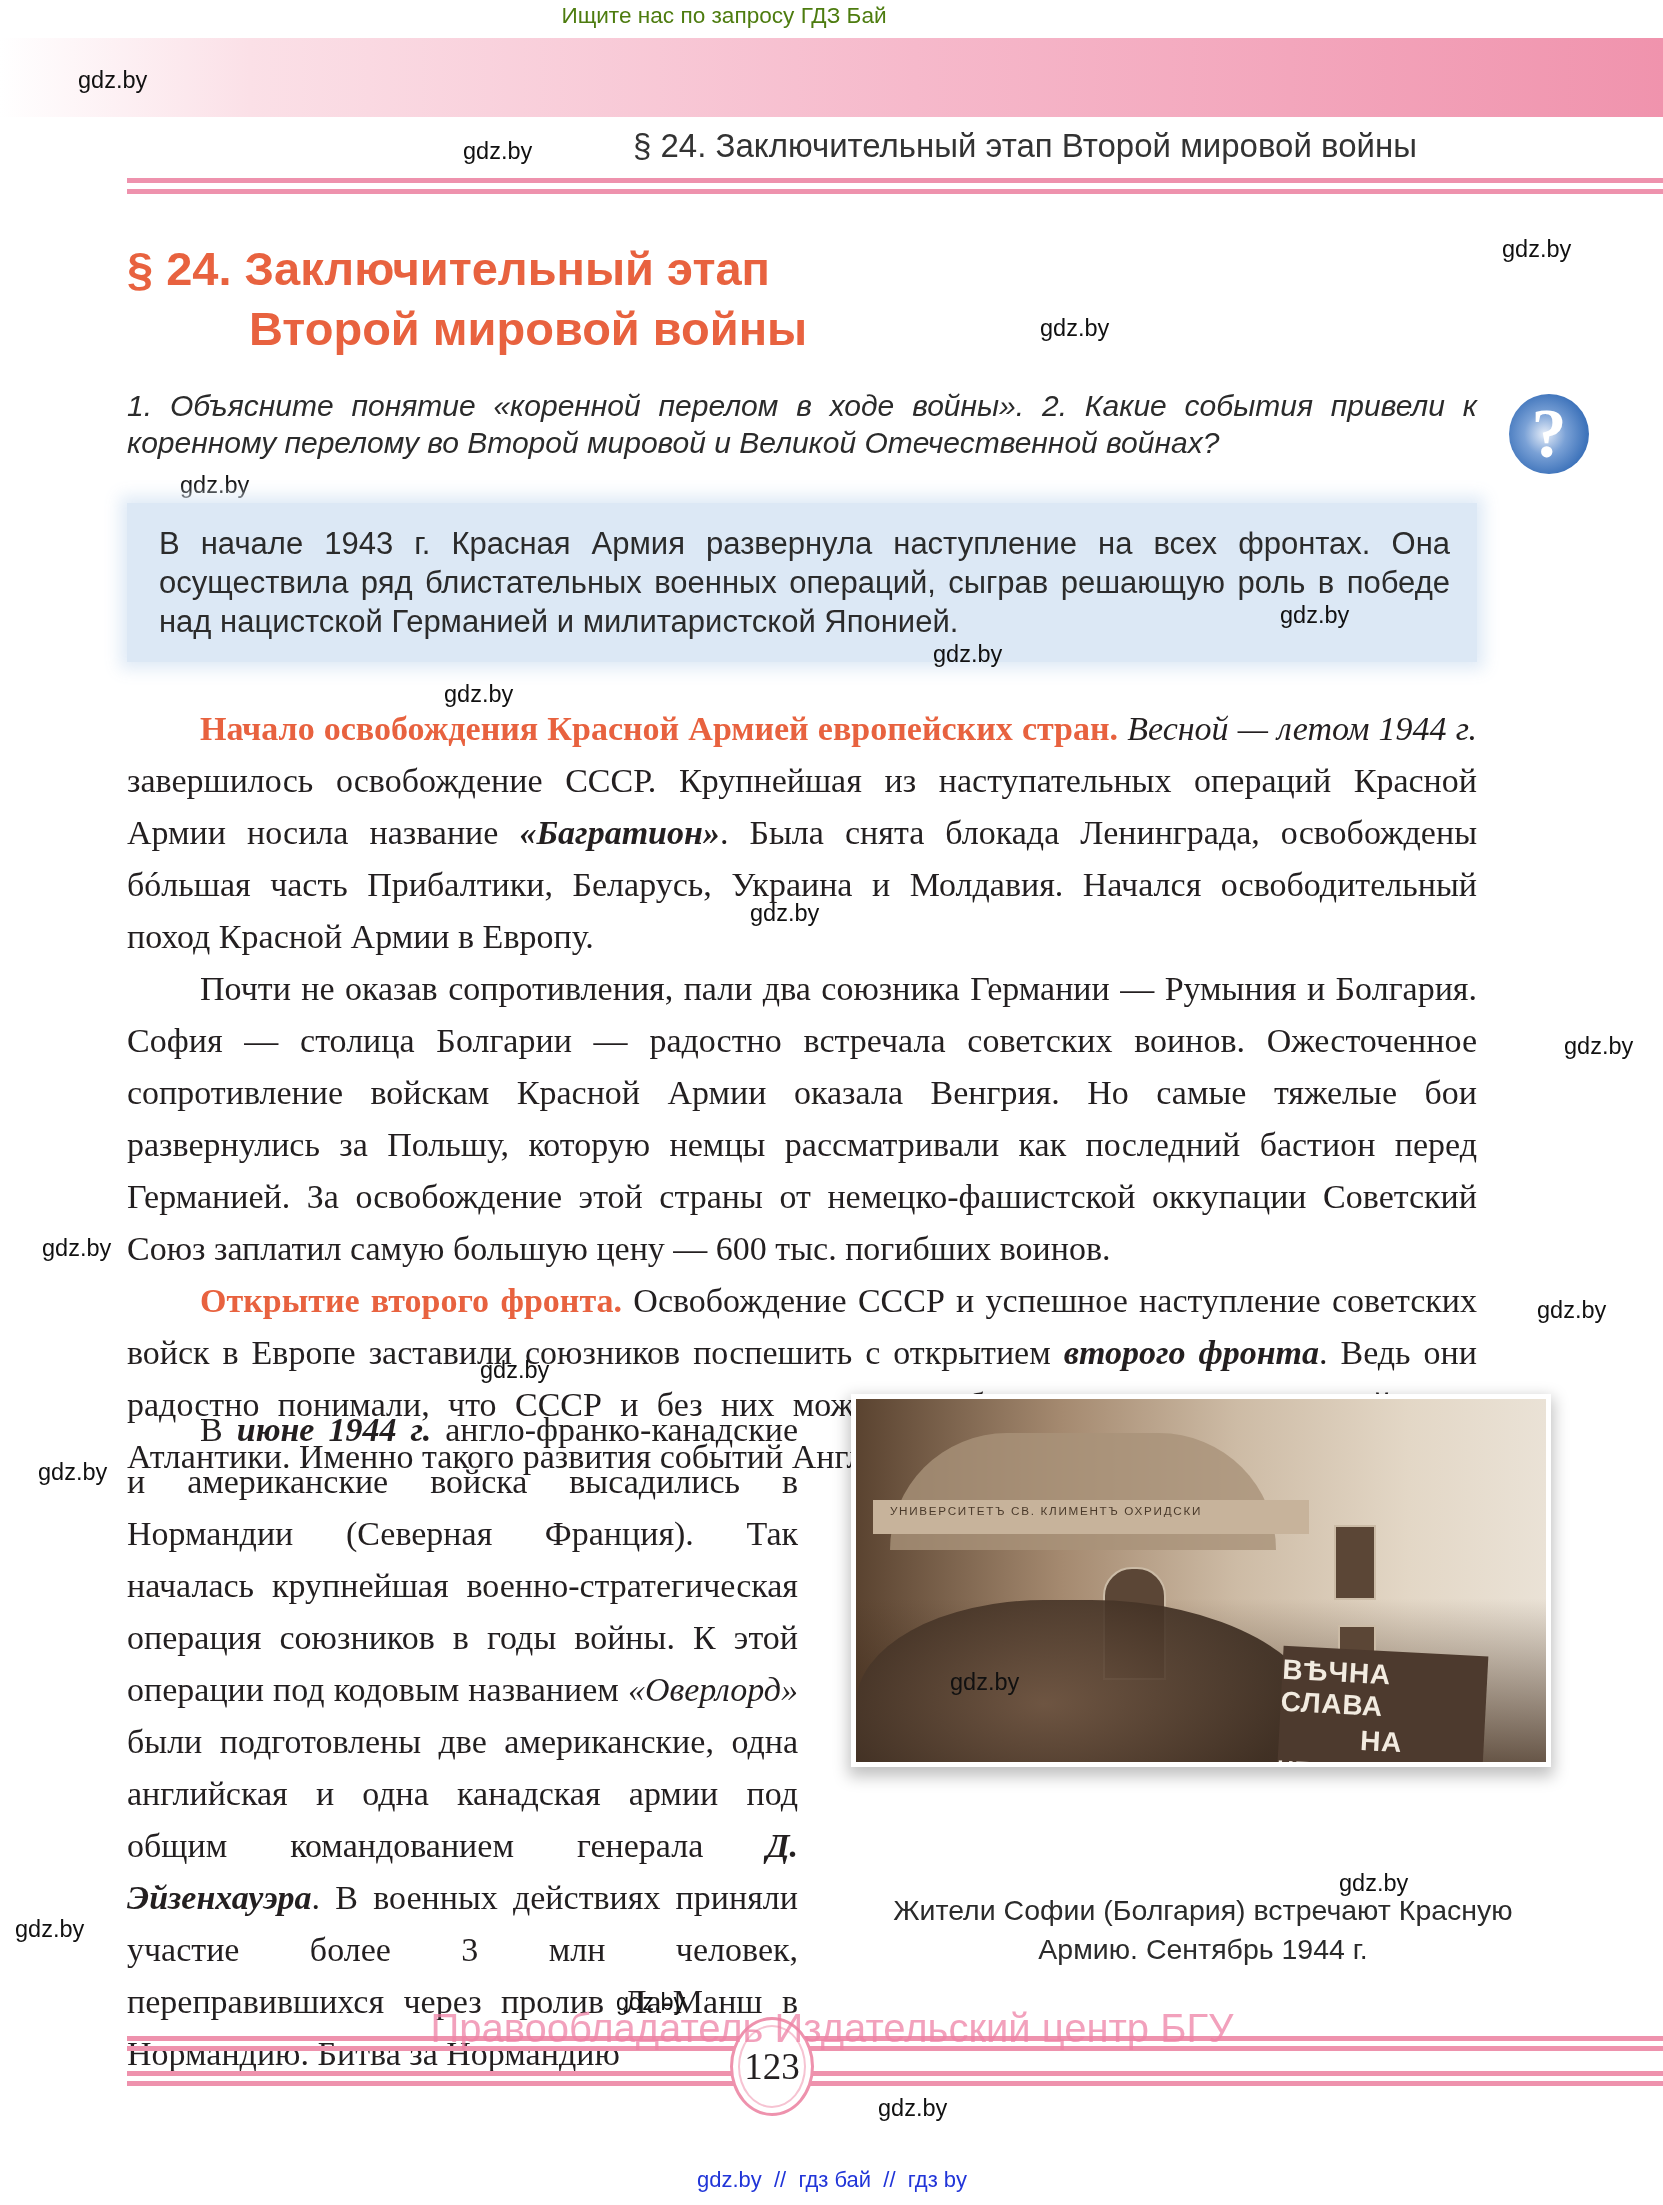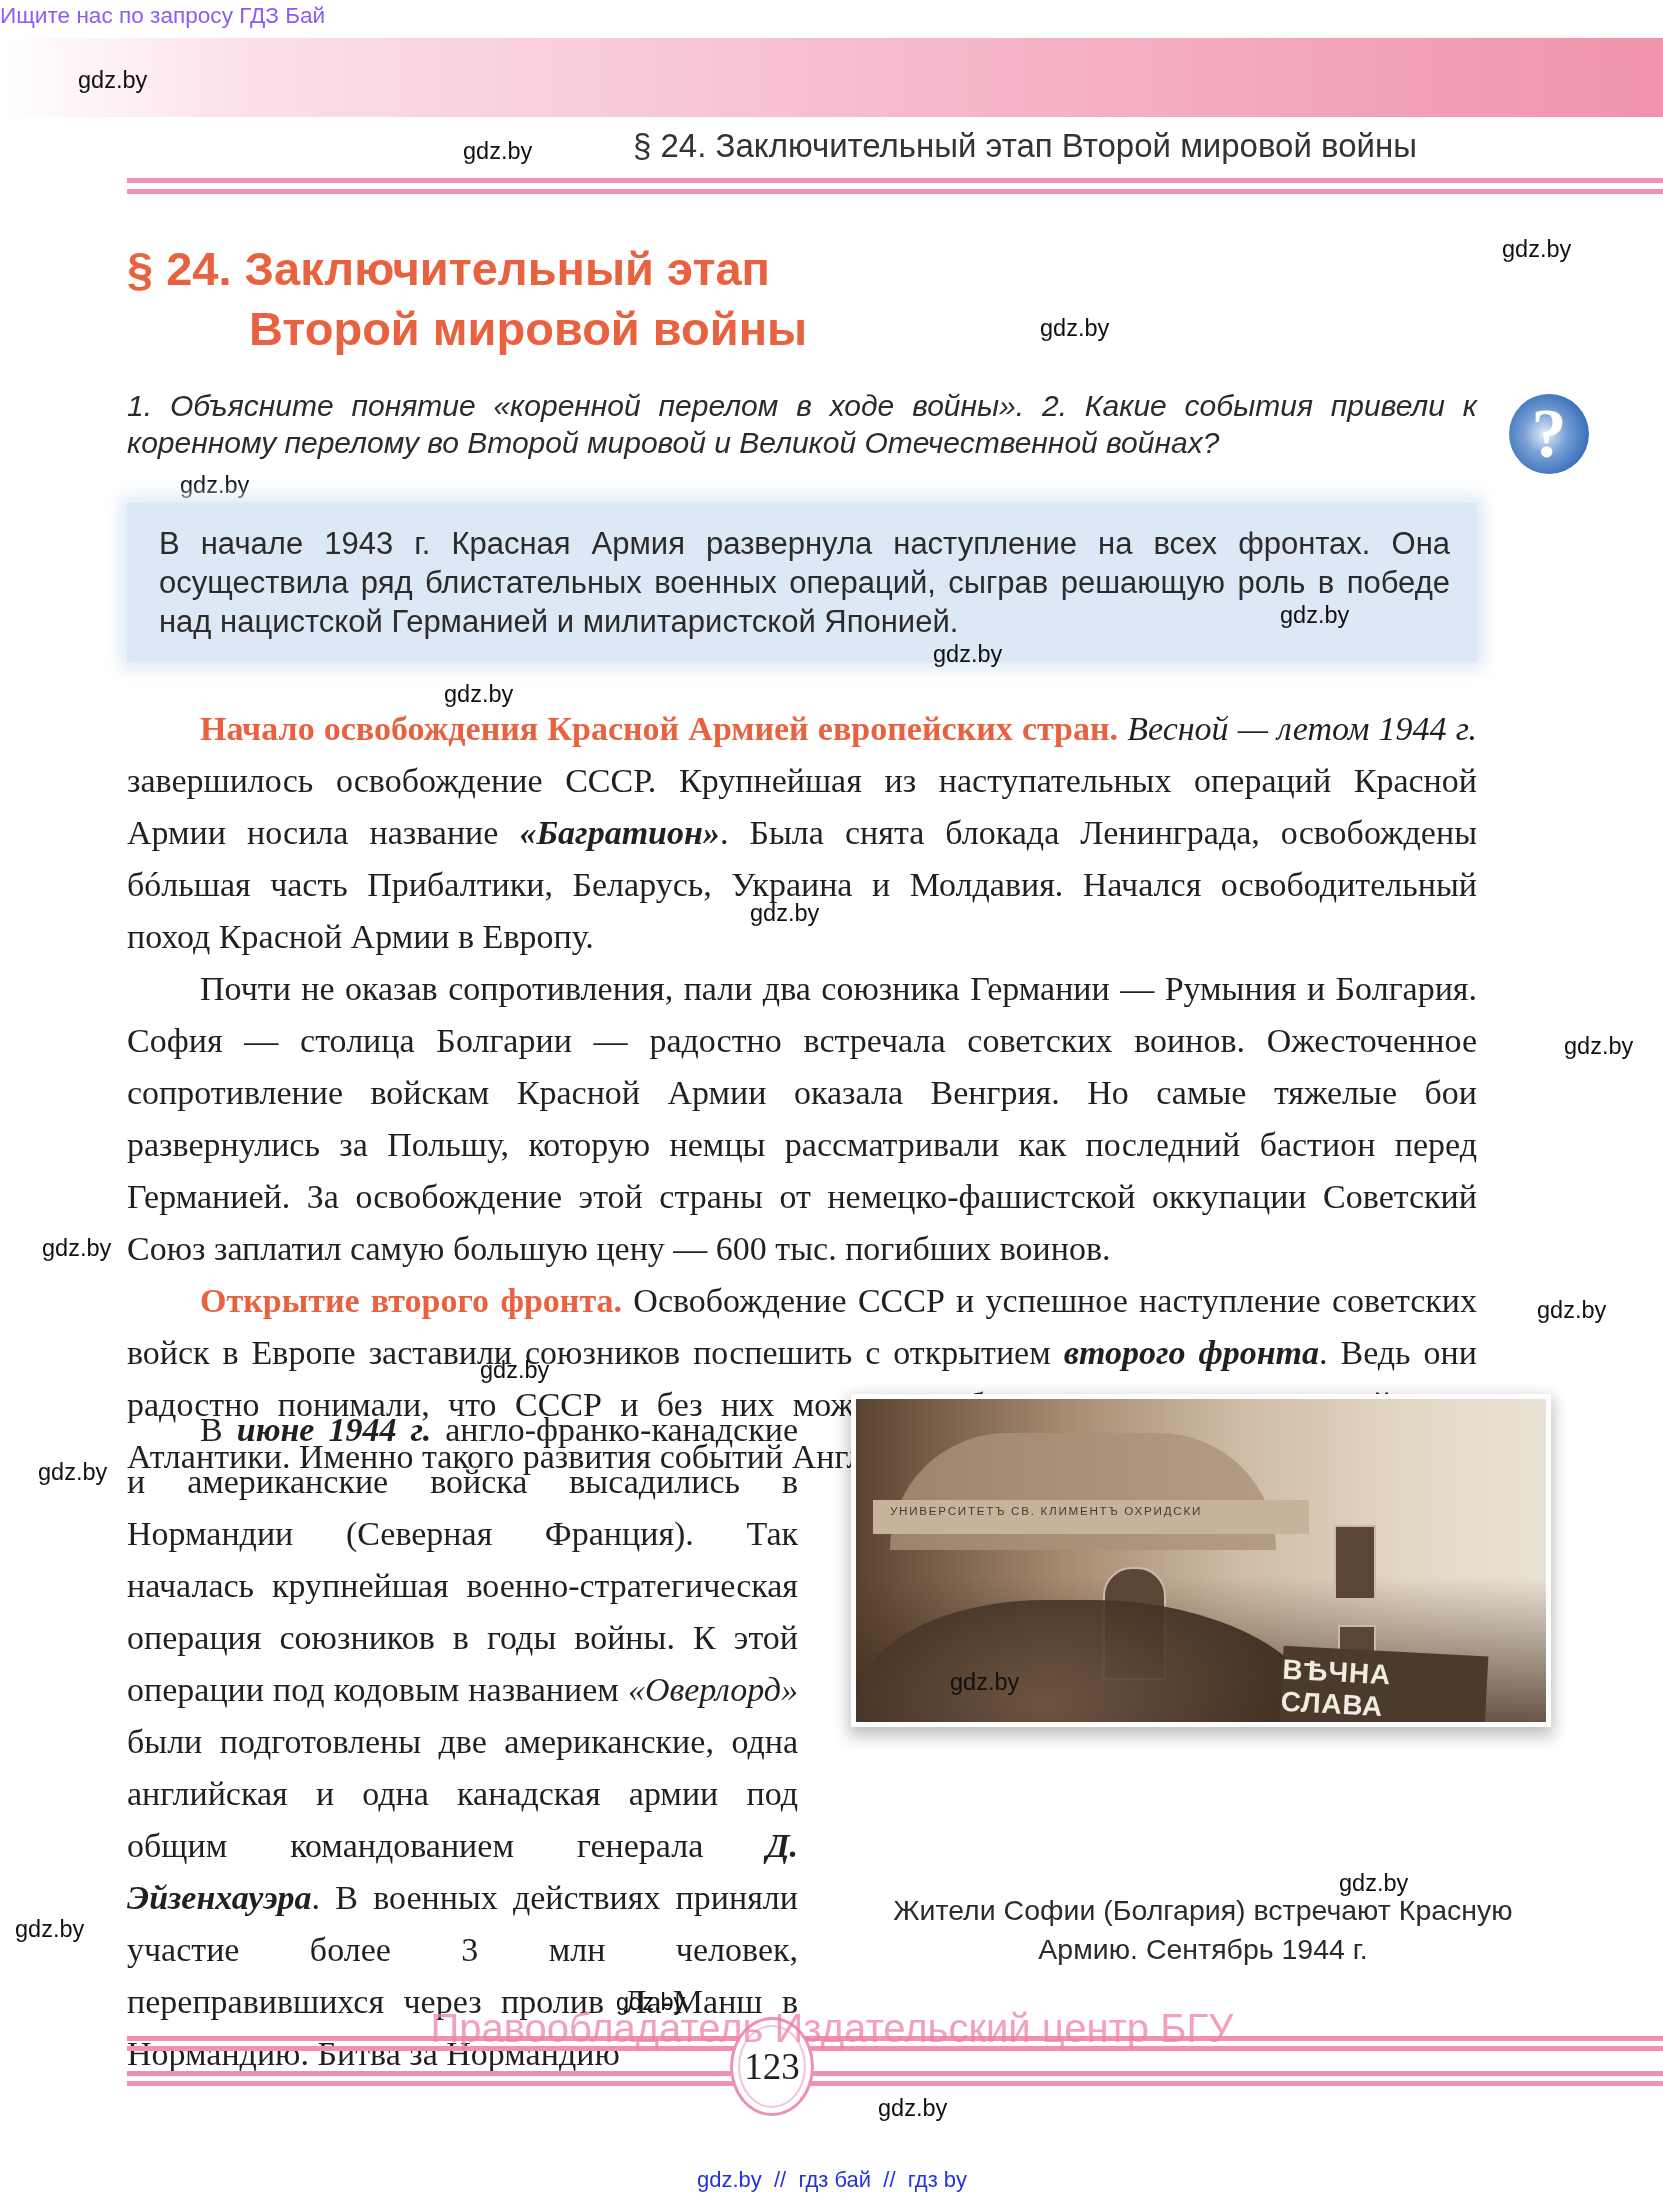--- a/index.html
+++ b/index.html
@@ -1,34 +1,34 @@
 <!DOCTYPE html>
 <html style="font-size:13.4px"><head>
 <meta charset="utf-8">
 <style>
   html, body { margin:0; padding:0; }
   body { width:1664px; height:2205px; position:relative; background:#ffffff; overflow:hidden; font-family:"Liberation Serif", serif; color:#231f20; }
   .abs { position:absolute; }
-  .promo { left:0; width:1448px; top:3.4px; font-family:"Liberation Sans", sans-serif; font-size:22.6px; color:#8b5cf6; }
+  .promo { left:0; width:1448px; top:3.4px; text-align:center; font-family:"Liberation Sans", sans-serif; font-size:22.6px; color:#4d7c0f; }
   .header-band { left:0; top:38px; width:1664px; height:79px; background:linear-gradient(to right, rgba(255,255,255,0) 0%, #fbe0e7 15%, #f6b9cb 55%, #f093ad 100%); }
   .wm { font-family:"Liberation Sans", sans-serif; font-size:23.5px; color:#111; white-space:nowrap; }
   .running-head { left:633px; top:127px; font-family:"Liberation Sans", sans-serif; font-size:33px; color:#333; white-space:nowrap; }
   .rule { background:#ee92ad; height:5px; left:127px; width:1536px; }
   .title { left:127px; top:239px; font-family:"Liberation Sans", sans-serif; font-weight:bold; font-size:47px; color:#e8623f; line-height:60px; }
   .title .l2 { display:block; padding-left:122px; }
   .questions { left:127px; top:387px; width:1350px; font-family:"Liberation Sans", sans-serif; font-style:italic; font-size:30px; line-height:37px; color:#2b2b2b; text-align:justify; }
   .q-icon { left:1509px; top:394px; width:80px; height:80px; border-radius:50%; background:radial-gradient(circle at 45% 50%, #e7eef9 0%, #7aa1d6 35%, #3f74bb 70%, #3469b2 100%); display:flex; align-items:center; justify-content:center; color:#ffffff; font-family:"Liberation Serif", serif; font-weight:bold; font-size:70px; line-height:1; }
   .intro-box { left:127px; top:503px; width:1350px; height:159px; background:#dce8f5; box-shadow:0 0 15px 6.7px rgba(220,232,245,0.9); }
   .intro-text { left:159px; top:524px; width:1291px; font-family:"Liberation Sans", sans-serif; font-size:31px; line-height:39px; color:#2b2b2b; text-align:justify; }
   .body { font-size:34px; line-height:52px; text-align:justify; color:#231f20; }
   .body p { margin:0; text-indent:73px; }
   .sub { color:#e8623f; font-weight:bold; font-family:"Liberation Serif", serif; }
   .main-col { left:127px; top:703px; width:1350px; }
   .narrow-col { left:127px; top:1404px; width:671px; }
-  .photo { left:851px; top:1394px; width:700px; height:333px; background:#ffffff; box-shadow:0 6.7px 15px 3.4px rgba(0,0,0,0.25); padding:5px; box-sizing:border-box; }
+  .photo { left:851px; top:1394px; width:700px; height:373px; background:#ffffff; box-shadow:0 6.7px 15px 3.4px rgba(0,0,0,0.25); padding:5px; box-sizing:border-box; }
   .photo-inner { width:100%; height:100%; position:relative; overflow:hidden;
      background:
        linear-gradient(180deg, rgba(60,40,25,0) 55%, rgba(60,40,25,0.75) 100%),
        linear-gradient(90deg, #5a4330 0%, #a58a70 30%, #cdbba5 55%, #e3d7c6 80%, #eae2d6 100%); }
   .bldg-arch { position:absolute; left:34px; top:34px; width:386px; height:117px; border-radius:193px 193px 0 0; background:#a99279; opacity:0.8; }
   .bldg-frieze { position:absolute; left:17px; top:101px; width:436px; height:34px; background:#c7b39b; }
   .bldg-inscr { position:absolute; left:34px; top:105px; font-family:"Liberation Sans", sans-serif; font-size:11.7px; color:#4a3a2b; letter-spacing:1.7px; }
   .window { position:absolute; background:#5b4636; border:2.5px solid #cbbba6; }
   .crowd { position:absolute; left:0; top:201px; width:470px; height:260px; background:radial-gradient(ellipse at 40% 40%, #6e5542 0%, #3e2e22 60%, #2c2018 100%); border-radius:40% 50% 0 0; opacity:0.92; }
   .banner { position:absolute; left:423px; top:252px; width:205px; height:172px; background:#4d3a2e; transform:rotate(3deg); display:flex; flex-direction:column; justify-content:space-around; align-items:center; padding:6.7px 0; box-sizing:border-box; }

